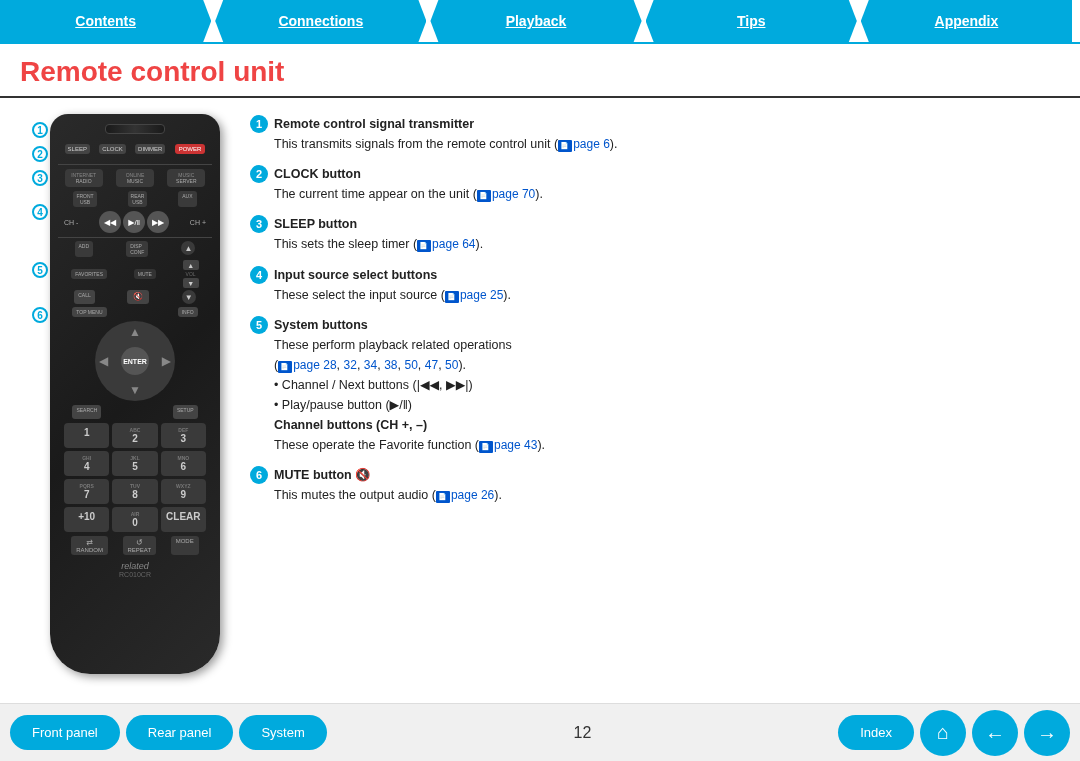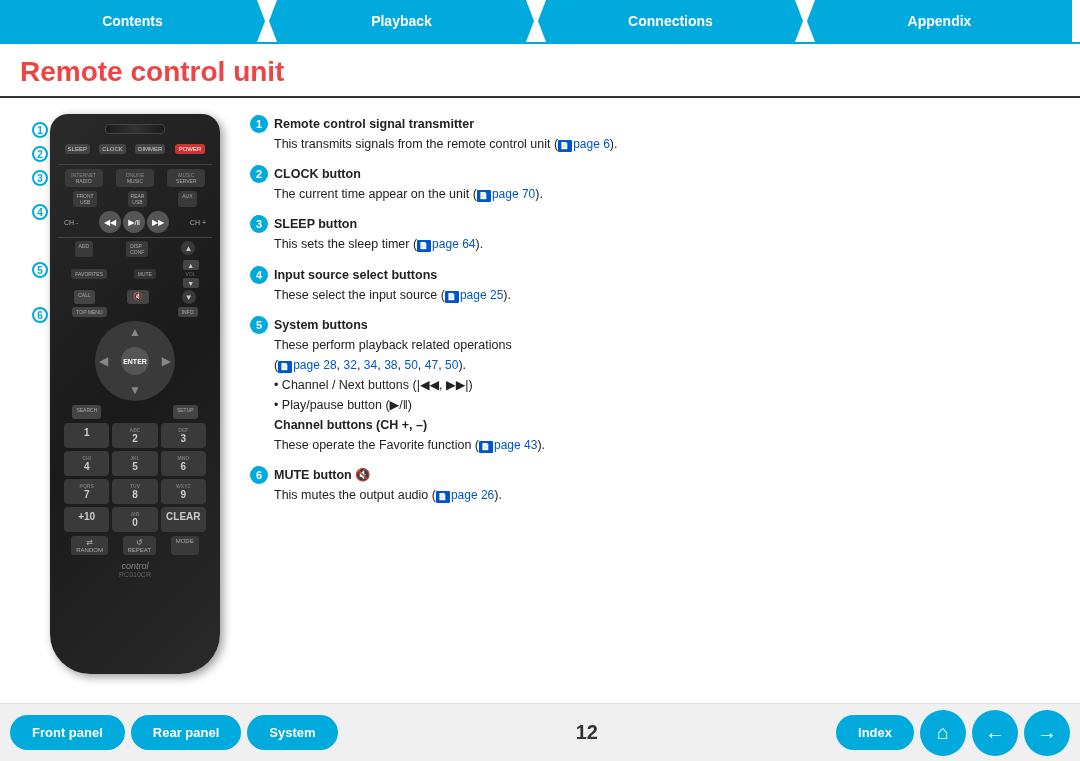--- a/index.html
+++ b/index.html
@@ -25,20 +25,21 @@
       align-items: center;
       justify-content: center;
       background: #00aadd;
       color: #fff;
       font-weight: bold;
       font-size: 14px;
       clip-path: polygon(8px 0%, calc(100% - 8px) 0%, 100% 50%, calc(100% - 8px) 100%, 8px 100%, 0% 50%);
       margin: 0 2px;
       cursor: pointer;
       position: relative;
+      text-decoration: underline;
     }
     .top-nav-tab:first-child {
       clip-path: polygon(0% 0%, calc(100% - 8px) 0%, 100% 50%, calc(100% - 8px) 100%, 0% 100%);
       margin-left: 0;
     }
     .top-nav-tab:last-child {
       clip-path: polygon(8px 0%, 100% 0%, 100% 100%, 8px 100%, 0% 50%);
       margin-right: 8px;
     }
 
@@ -391,32 +392,32 @@
       background: #f0f0f0;
       display: flex;
       align-items: center;
       padding: 0 10px;
       border-top: 1px solid #ddd;
       gap: 6px;
     }
     .bottom-btn {
       background: #00aadd;
       color: #fff;
-      font-weight: bold;
+      font-weight: normal;
       font-size: 13px;
       padding: 10px 22px;
       border-radius: 25px;
       cursor: pointer;
       white-space: nowrap;
     }
     .page-number {
       flex: 1;
       text-align: center;
-      font-size: 20px;
-      font-weight: bold;
+      font-size: 16px;
+      font-weight: normal;
       color: #333;
     }
     .nav-icon-btn {
       width: 46px;
       height: 46px;
       border-radius: 50%;
       background: #00aadd;
       display: flex;
       align-items: center;
       justify-content: center;
@@ -430,22 +431,23 @@
       color: #aaa;
       font-size: 5px;
       padding: 2px 4px;
     }
   </style>
 </head>
 <body>
 
 <div class="top-nav">
   <div class="top-nav-tab">Contents</div>
+  <div class="top-nav-tab">Connections</div>
   <div class="top-nav-tab">Playback</div>
-  <div class="top-nav-tab">Connections</div>
+  <div class="top-nav-tab">Tips</div>
   <div class="top-nav-tab">Appendix</div>
 </div>
 
 <div class="page-title-bar">
   <h1 class="page-title">Remote control unit</h1>
 </div>
 
 <div class="main-content">
 
   <div class="remote-area">
@@ -572,21 +574,21 @@
             <span style="font-size:8px;">⇄</span>
             <span>RANDOM</span>
           </div>
           <div class="rand-rep-btn">
             <span style="font-size:8px;">↺</span>
             <span>REPEAT</span>
           </div>
           <div class="mode-btn">MODE</div>
         </div>
 
-        <div class="marantz-logo">control</div>
+        <div class="marantz-logo">related</div>
         <div class="rc-model">RC010CR</div>
       </div>
     </div>
   </div>
 
   <div class="desc-area">
 
     <div class="desc-item">
       <div class="desc-num">1</div>
       <div class="desc-text">

